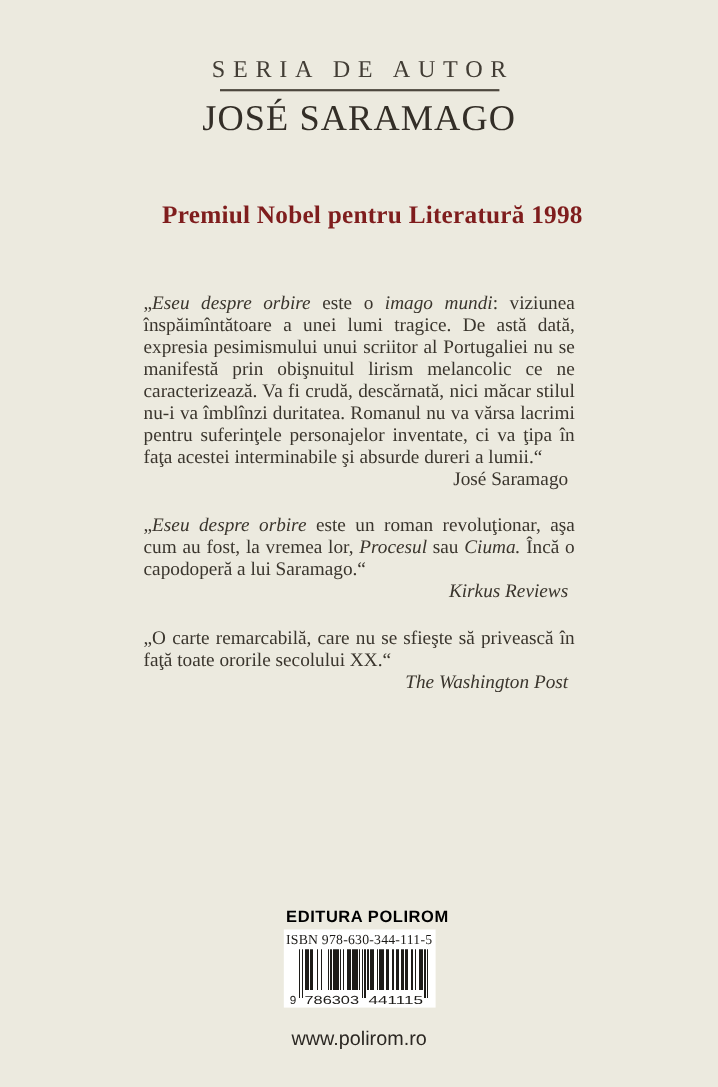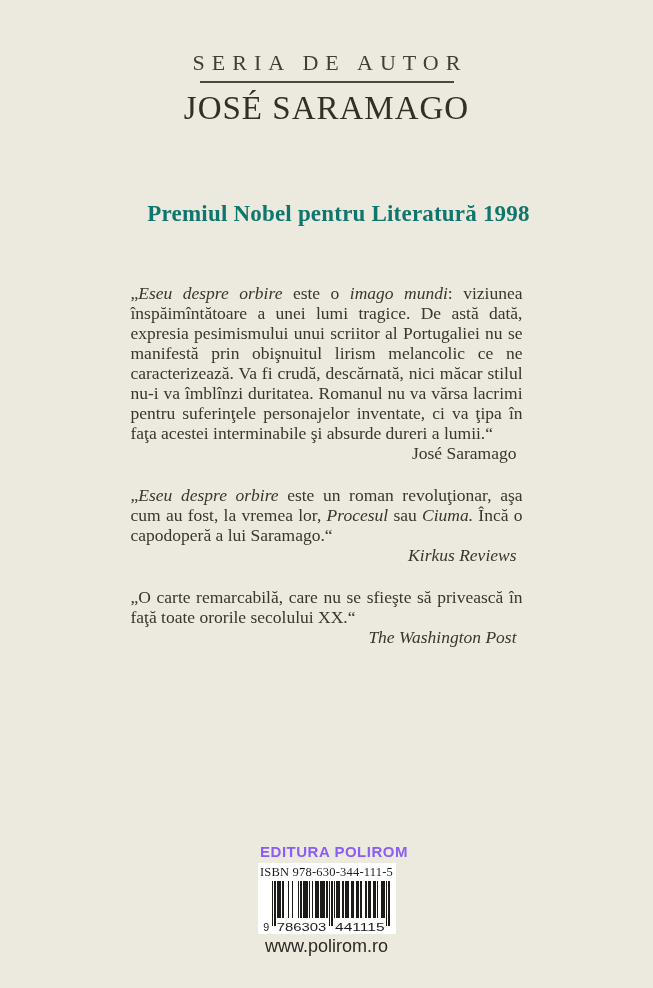--- a/index.html
+++ b/index.html
@@ -32,25 +32,25 @@
   }
   .author{
     margin-top:7px;
     font-size:33px;
     font-weight:normal;
     letter-spacing:1px;
     color:#332e27;
   }
   
   .award{
-    margin-top:74px;
+    margin-top:56px;
     text-align:center;
     font-weight:bold;
     font-size:23px;
-    color:#0f766e;
+    color:#7f1d1d;
     letter-spacing:0.2px;
     padding-left:24px;
   }
   
   .quotes{
     width:392px;
     margin:56px auto 16px auto;
   }
   .quote-block{margin-top:22px;}
   .quote-block:first-child{margin-top:0;}
@@ -73,39 +73,39 @@
   
   .publisher{
     margin-top:196px;
     text-align:center;
   }
   .pubname{
     font-family:"Liberation Sans", sans-serif;
     font-weight:bold;
     font-size:15px;
     letter-spacing:0.5px;
-    color:#8b5cf6;
+    color:#000000;
     padding-left:15px;
   }
   .barcode-box{
     width:138px;
     margin:3px auto 0 auto;
     background:#ffffff;
     padding:2px 0 1px 0;
   }
   .isbn{
     font-family:"Liberation Serif", serif;
     font-size:12.5px;
     letter-spacing:0.2px;
     color:#1d1b18;
     white-space:nowrap;
   }
   .barcode-svg{display:block;margin:1px auto 0 auto;}
   .website{
-    margin-top:2px;
+    margin-top:18px;
     font-family:"Liberation Sans", sans-serif;
     font-size:18px;
     color:#2c2823;
   }
 </style>
 </head>
 <body>
 
 <div class="cover">
 

